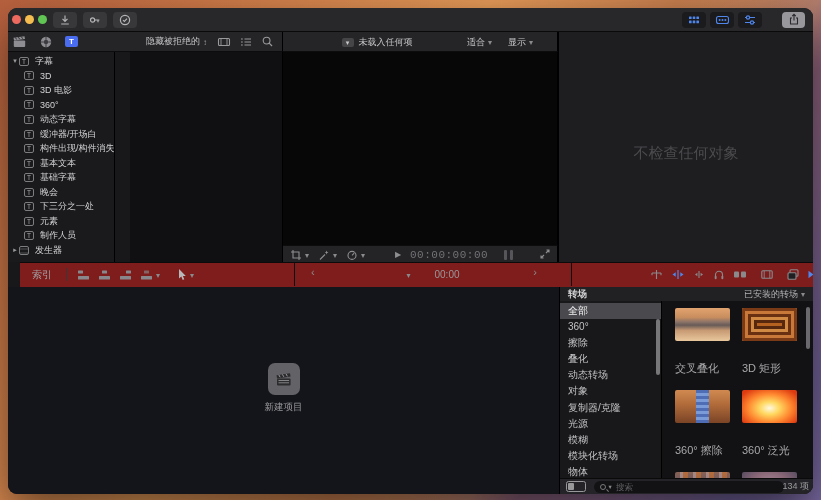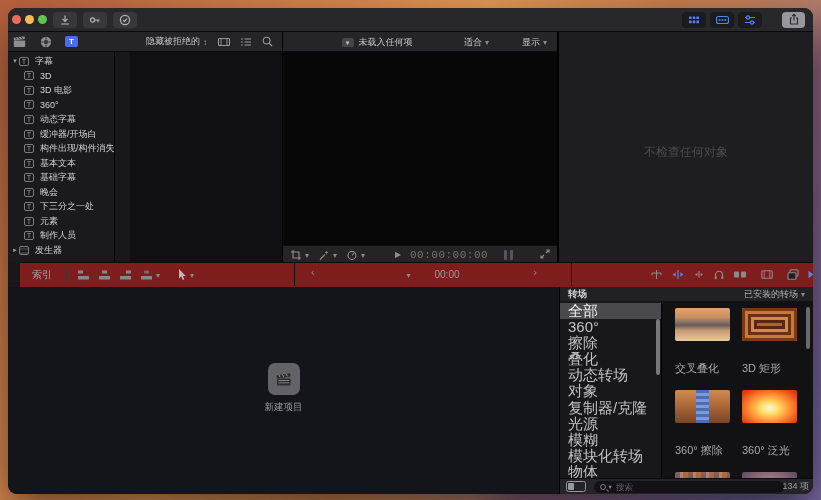--- a/index.html
+++ b/index.html
@@ -31,21 +31,21 @@
   .viewer-toolbar{position:absolute;left:275px;top:24px;width:275px;height:20px;background:#252528;border-right:1px solid #000;border-bottom:1px solid #0c0c0d;}
   .tab{margin-left:12px;display:flex;align-items:center;}
   .tab:first-child{margin-left:4px;}
   .titles-tab-box{width:13px;height:11px;border-radius:2px;background:#4a6cf0;color:#fff;font-size:8px;font-weight:bold;text-align:center;line-height:11px;}
   .hide-rej{margin-left:auto;display:flex;align-items:center;color:#c6c6c8;font-size:9px;}
   .i-updown::after{content:"\2195";color:#9a9a9c;font-size:8px;margin-left:3px;}
   .bt-icons{display:flex;align-items:center;gap:8px;margin-left:10px;margin-right:8px;}
   .vt-center{position:absolute;left:0;right:86px;top:0;height:20px;display:flex;align-items:center;justify-content:center;gap:5px;color:#c6c6c8;}
   .noitem-box{width:12px;height:9px;border-radius:2px;background:#454548;color:#c8c8ca;font-size:7px;line-height:9px;text-align:center;}
   .noitem-box::after{content:"\25BE";}
-  .vt-right{position:absolute;right:10px;top:0;height:20px;display:flex;align-items:center;gap:33px;color:#c6c6c8;}
+  .vt-right{position:absolute;right:24px;top:0;height:20px;display:flex;align-items:center;gap:16px;color:#c6c6c8;}
   .drop{display:flex;align-items:center;gap:3px;}
   .i-chev::after{content:"\25BE";color:#8a8a8c;font-size:8px;}
 
   
   .sidebar{position:absolute;left:0;top:44px;width:107px;height:210px;background:#1a1a1d;border-right:1px solid #000;padding-top:2px;overflow:hidden;}
   .sb-row{height:14.55px;display:flex;align-items:center;padding-left:3px;color:#d2d2d4;white-space:nowrap;}
   .disc{width:8px;color:#9a9a9c;font-size:7px;text-align:center;flex:none;}
   .sb-ic{width:10px;height:9px;border:1px solid #7d7d80;border-radius:2px;color:#a8a8aa;font-size:6.5px;line-height:7px;text-align:center;flex:none;margin-right:6px;}
   .ic-titles::after{content:"T";}
   .ic-generator{background:repeating-linear-gradient(0deg,#55555877 0 2px,transparent 2px 4px);}
@@ -56,21 +56,21 @@
   .viewer-bar{position:absolute;left:275px;top:237px;width:275px;height:17px;background:#242427;border-top:1px solid #0c0c0d;border-right:1px solid #000;}
   .vb-left{position:absolute;left:7px;top:0;height:17px;display:flex;align-items:center;gap:9px;}
   .i-play::after{content:"\25B6";color:#8e8e90;font-size:8px;}
   .vb-play{position:absolute;left:112px;top:0;height:17px;display:flex;align-items:center;}
   .vb-tc{position:absolute;left:127px;top:0;height:17px;display:flex;align-items:center;
     font-family:"Liberation Mono","DejaVu Sans Mono",monospace;font-size:11px;letter-spacing:.5px;color:#737376;}
   .meters{position:absolute;left:221px;top:3.5px;display:flex;gap:3px;}
   .meters span{width:3px;height:10px;background:#55555a;border-radius:1px;}
   .vb-expand{position:absolute;right:6px;top:2px;}
   .inspector{position:absolute;left:550px;top:24px;width:255px;height:230px;background:#1e1e21;border-left:1px solid #000;}
-  .insp-empty{margin-top:112px;text-align:center;color:#4b4b4e;font-size:12px;}
+  .insp-empty{margin-top:112px;text-align:center;color:#4b4b4e;font-size:15px;}
 
   
   .mainbar{position:absolute;left:0;top:254px;width:805px;height:43px;background:#7f1d1d;border-top:1px solid #0b0b0c;border-bottom:1px solid #0b0b0c;margin-left:12px;}
   .mb-left{position:absolute;left:0;top:0;width:275px;height:23px;display:flex;align-items:center;border-right:1px solid #101012;}
   .index-btn{margin-left:12px;color:#a2a2a4;font-size:10px;}
   .mb-div{width:1px;height:13px;background:#38383b;margin:0 10px 0 14px;}
   .clip-icons{display:flex;align-items:center;gap:8px;}
   .mb-arrow{margin-left:15px;display:flex;align-items:center;gap:3px;}
   .mb-mid{position:absolute;left:275px;top:0;width:277px;height:23px;border-right:1px solid #101012;}
   .i-prev::after{content:"\2039";color:#8a8a8c;font-size:11px;}
@@ -87,21 +87,21 @@
   .np-icon{width:32px;height:32px;border-radius:7px;background:#636367;margin:0 auto;display:flex;align-items:center;justify-content:center;}
   .np-label{margin-top:6px;color:#98989a;font-size:9.5px;white-space:nowrap;}
 
   
   .panel{position:absolute;left:552px;top:279px;width:253px;height:207px;background:#1c1c1f;}
   .panel-header{position:absolute;left:0;top:0;right:0;height:14px;display:flex;align-items:center;background:#212124;}
   .ph-title{margin-left:8px;color:#d2d2d4;font-size:9.5px;font-weight:bold;}
   .ph-installed{margin-left:auto;margin-right:8px;display:flex;align-items:center;gap:3px;color:#b2b2b4;font-size:9px;}
   .panel-body{position:absolute;left:0;top:14px;right:0;bottom:16px;}
   .cats{position:absolute;left:0;top:0;bottom:0;width:102px;background:#18181b;border-right:1px solid #000;padding-top:2px;overflow:hidden;}
-  .cat-row{height:16.1px;line-height:16.1px;padding-left:8px;color:#c2c2c4;font-size:15px;white-space:nowrap;}
+  .cat-row{height:16.1px;line-height:16.1px;padding-left:8px;color:#c2c2c4;font-size:10px;white-space:nowrap;}
   .cat-row.sel-true{background:#4a4a4e;color:#f0f0f2;}
   .cats-scroll{position:absolute;left:96px;top:18px;width:4px;height:56px;border-radius:2px;background:#77777a;}
   .thumbs{position:absolute;left:102px;top:0;right:0;bottom:0;background:#121214;padding:7px 0 0 13px;display:flex;flex-wrap:wrap;align-content:flex-start;overflow:hidden;}
   .card{width:55px;margin:0 12px 14px 0;}
   .th{width:55px;height:33px;border-radius:2px;position:relative;overflow:hidden;background:#333;}
   .lbl{margin-top:20px;font-size:11px;color:#a8a8aa;white-space:nowrap;}
   .thumbs-scroll{position:absolute;right:3px;top:6px;width:4px;height:42px;border-radius:2px;background:#6a6a6e;}
   .th-dissolve{background:linear-gradient(180deg,#e2a470 0%,#c98e5e 28%,#8d7468 42%,#675a58 52%,#c79a74 68%,#e9c79c 100%);}
   .th-rect3d{background:#b5611f;box-shadow:inset 0 0 0 3px #7a3a16,inset 0 0 0 6px #c87838,inset 0 0 0 9px #6a3012,inset 0 0 0 12px #d08a44,inset 0 0 0 15px #58280e;}
   .th-wipe360{background:linear-gradient(180deg,#d08a50 0%,#b06a3a 45%,#7a4426 100%);}

